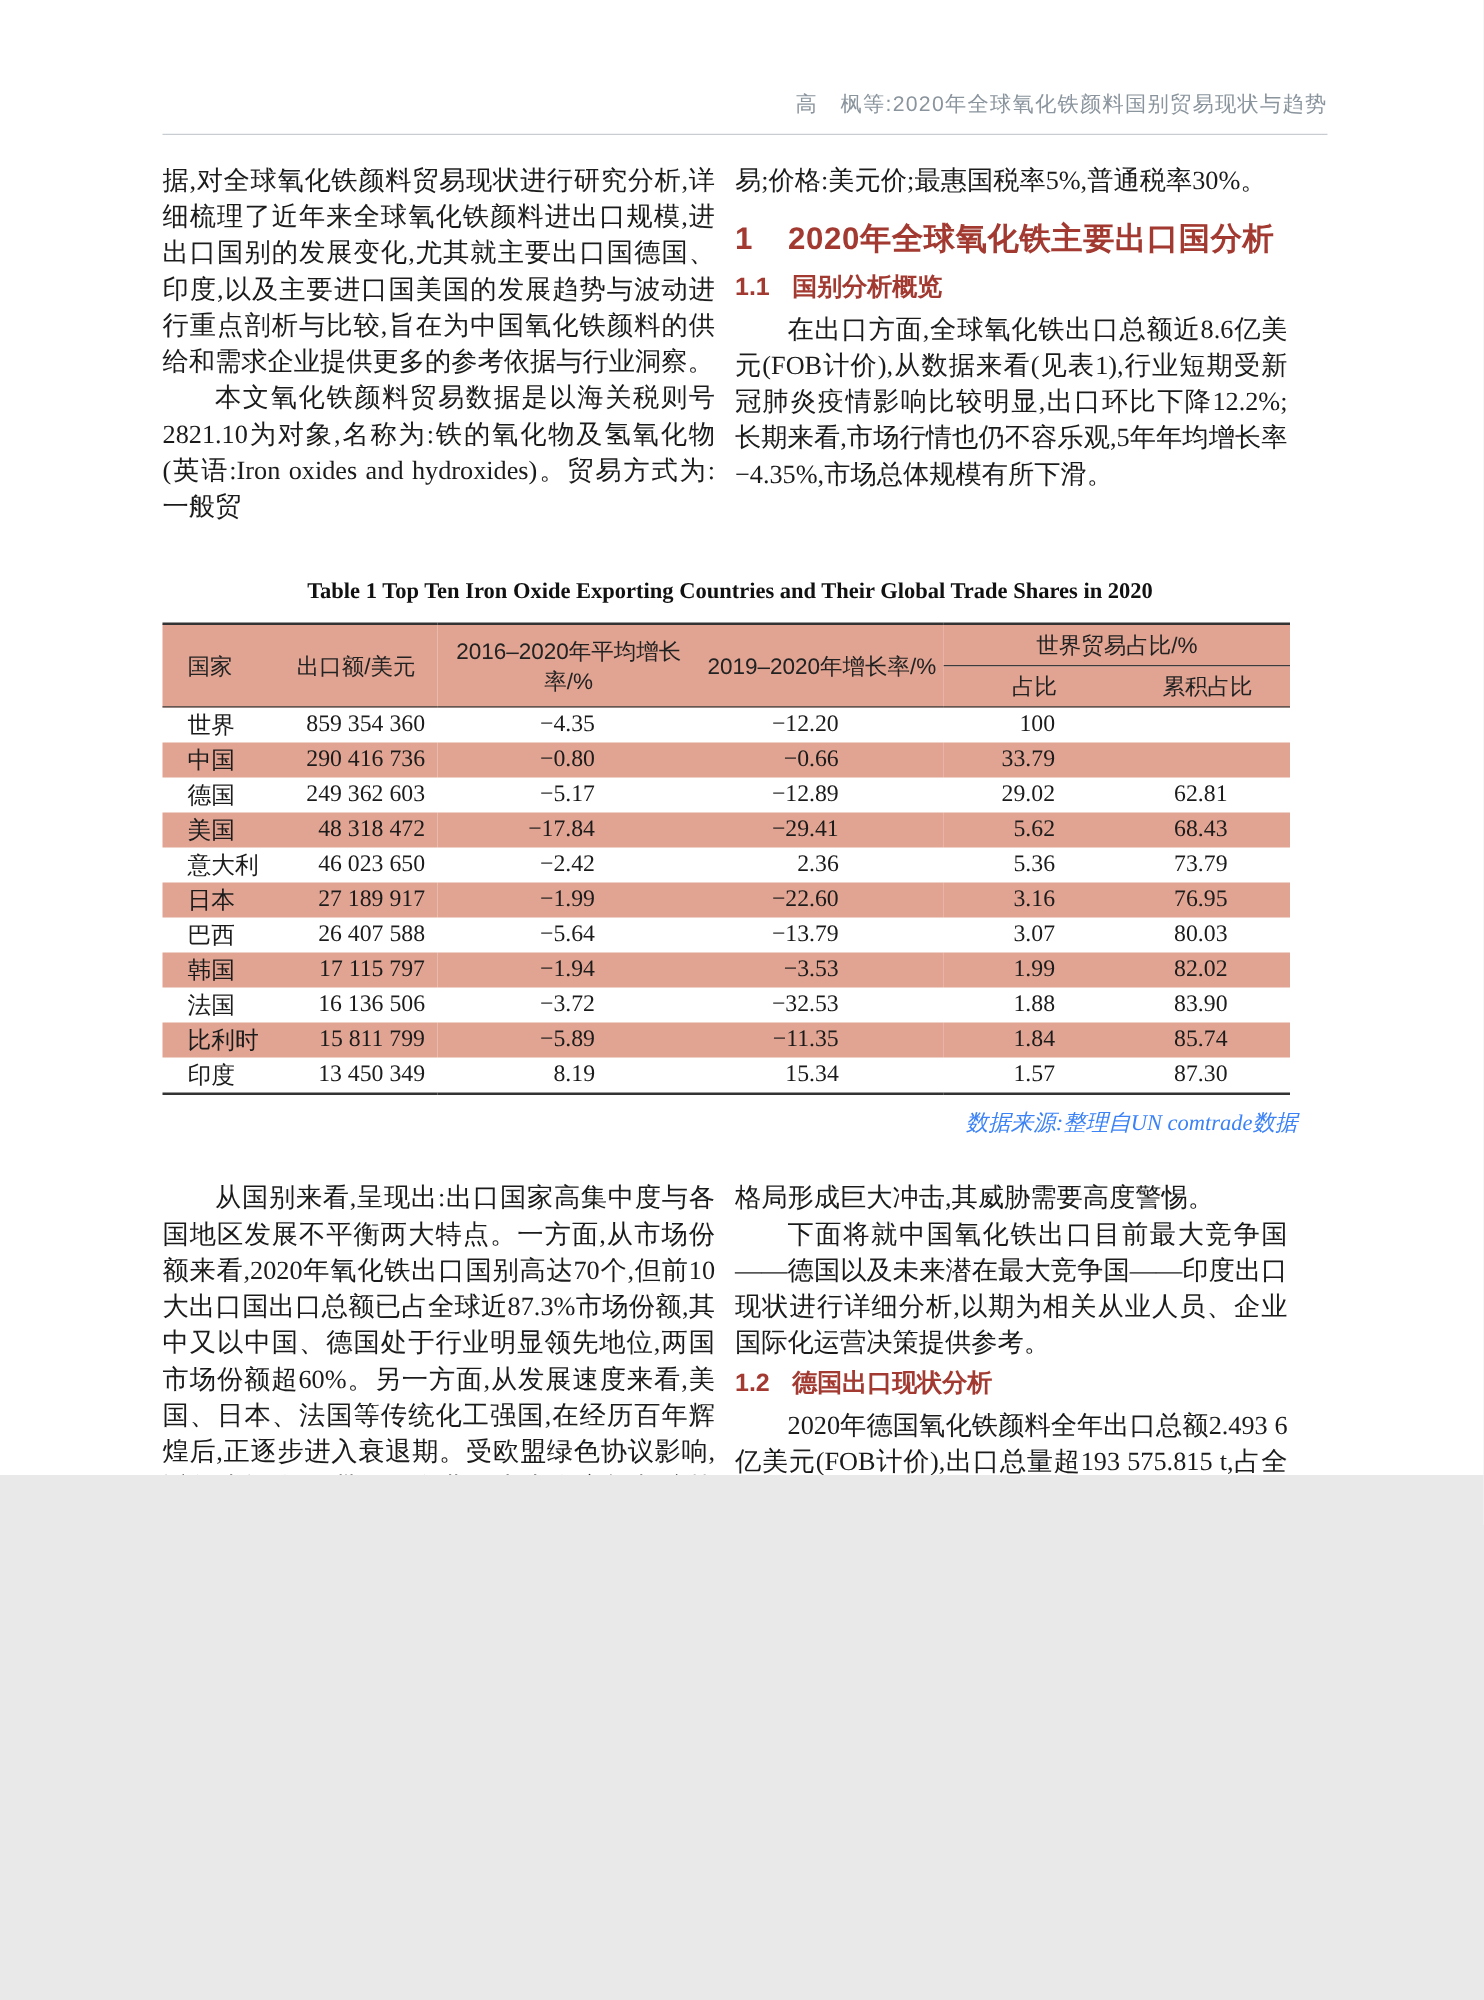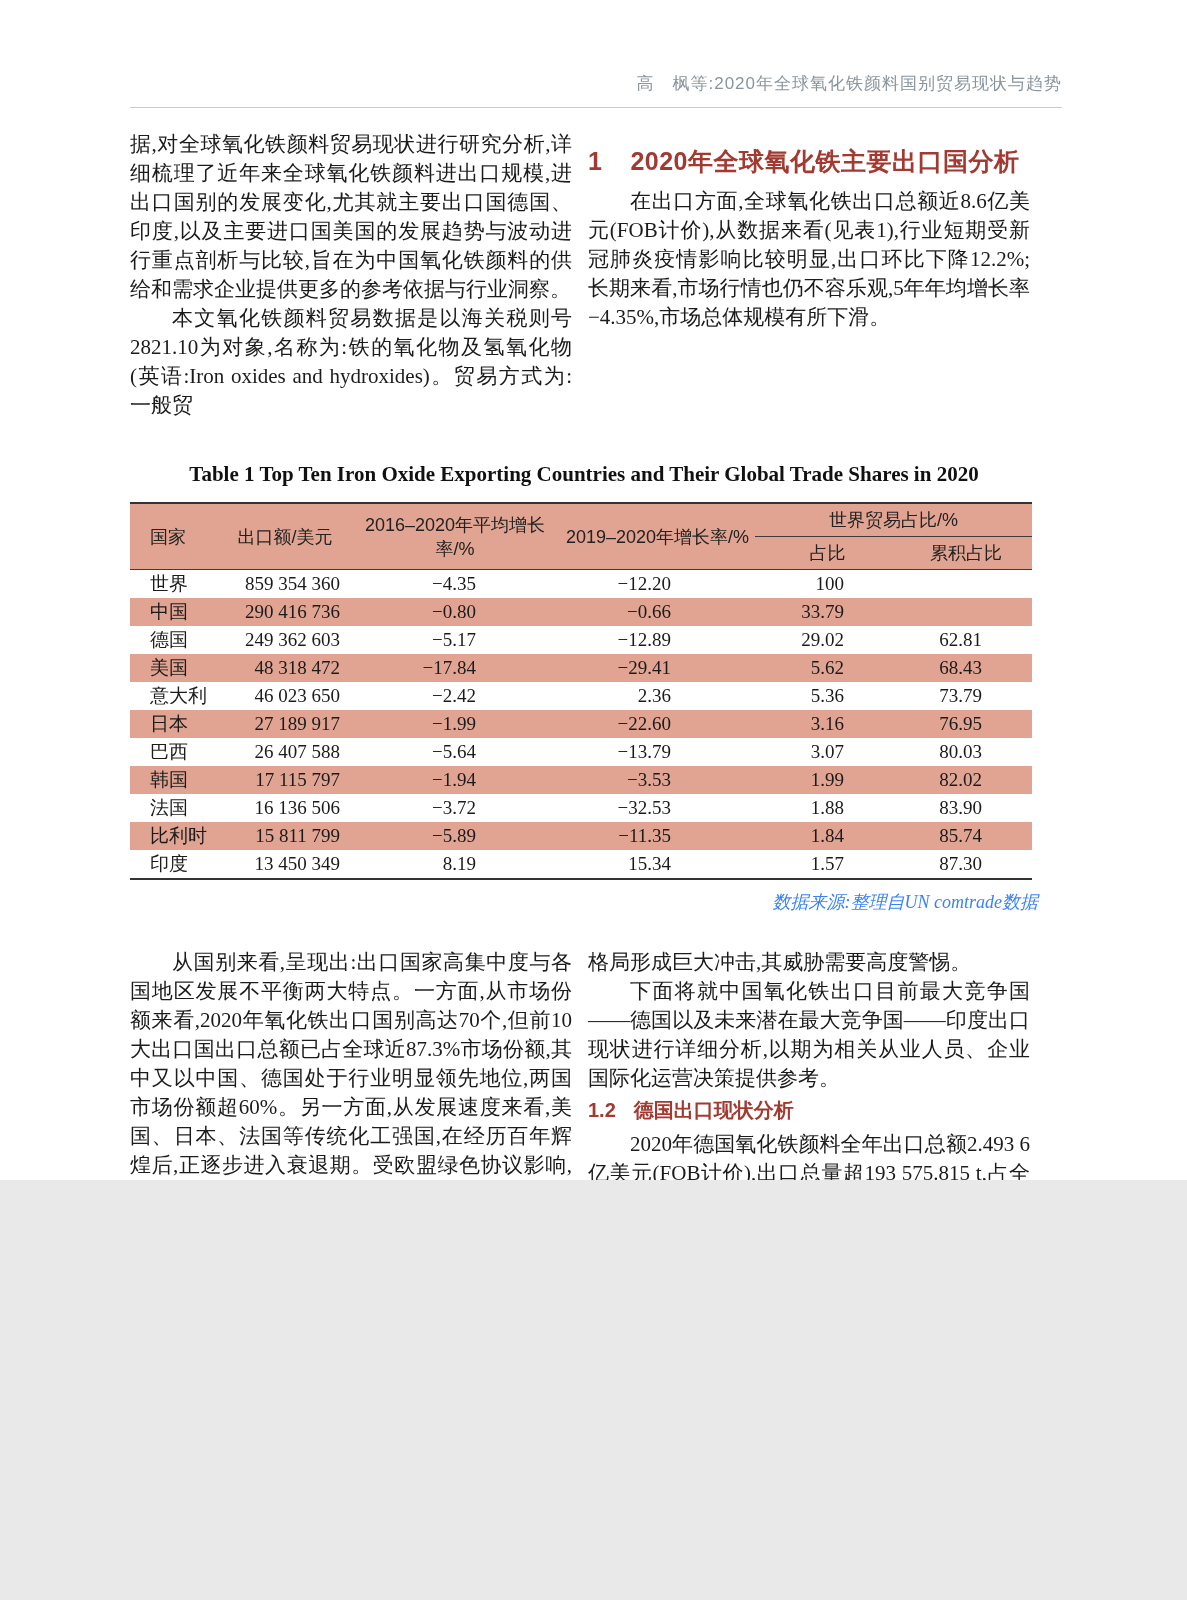--- a/index.html
+++ b/index.html
@@ -31,21 +31,21 @@
     font-family:"Liberation Sans", sans-serif;
   }
   .h2 .h-num { margin-right:18px; }
   
   .table-block { margin-top:42px; }
   .tbl-title-cn {
     text-align:center; font-size:19px; font-weight:bold; color:#111;
     font-family:"Liberation Sans", sans-serif;
   }
   .tbl-title-en {
-    text-align:center; font-size:21px; font-weight:bold; color:#111; margin-top:7px;
+    text-align:center; font-size:18px; font-weight:bold; color:#111; margin-top:7px;
     font-family:"Liberation Serif", serif;
   }
   table.dtable {
     width:902px; margin-top:15px; border-collapse:collapse;
     border-top:2px solid #333; border-bottom:2px solid #333;
   }
   .dtable thead th {
     background:#e1a492; font-weight:normal; font-size:18px; color:#222;
     font-family:"Liberation Sans", sans-serif; text-align:center;
     padding:4px 2px; border-bottom:1px solid #3c3c3c;
@@ -88,22 +88,26 @@
   </div>
 
   <div class="content">
 
     <div class="columns top">
       <div class="col">
         <p class="body-p">据,对全球氧化铁颜料贸易现状进行研究分析,详细梳理了近年来全球氧化铁颜料进出口规模,进出口国别的发展变化,尤其就主要出口国德国、印度,以及主要进口国美国的发展趋势与波动进行重点剖析与比较,旨在为中国氧化铁颜料的供给和需求企业提供更多的参考依据与行业洞察。</p>
         <p class="body-p indent">本文氧化铁颜料贸易数据是以海关税则号2821.10为对象,名称为:铁的氧化物及氢氧化物(英语:Iron oxides and hydroxides)。贸易方式为:一般贸</p>
       </div>
       <div class="col">
+        <p class="body-p">易;价格:美元价;最惠国税率5%,普通税率30%。</p>
         <div class="h1">
           <span class="h-num">1</span><span>2020年全球氧化铁主要出口国分析</span>
+        </div>
+        <div class="h2">
+          <span class="h-num">1.1</span><span>国别分析概览</span>
         </div>
         <p class="body-p indent">在出口方面,全球氧化铁出口总额近8.6亿美元(FOB计价),从数据来看(见表1),行业短期受新冠肺炎疫情影响比较明显,出口环比下降12.2%;长期来看,市场行情也仍不容乐观,5年年均增长率−4.35%,市场总体规模有所下滑。</p>
       </div>
     </div>
 
     <div class="table-block">
       <div class="tbl-title-en">Table 1    Top Ten Iron Oxide Exporting Countries and Their Global Trade Shares in 2020</div>
 
       <table class="dtable">
         <colgroup>

